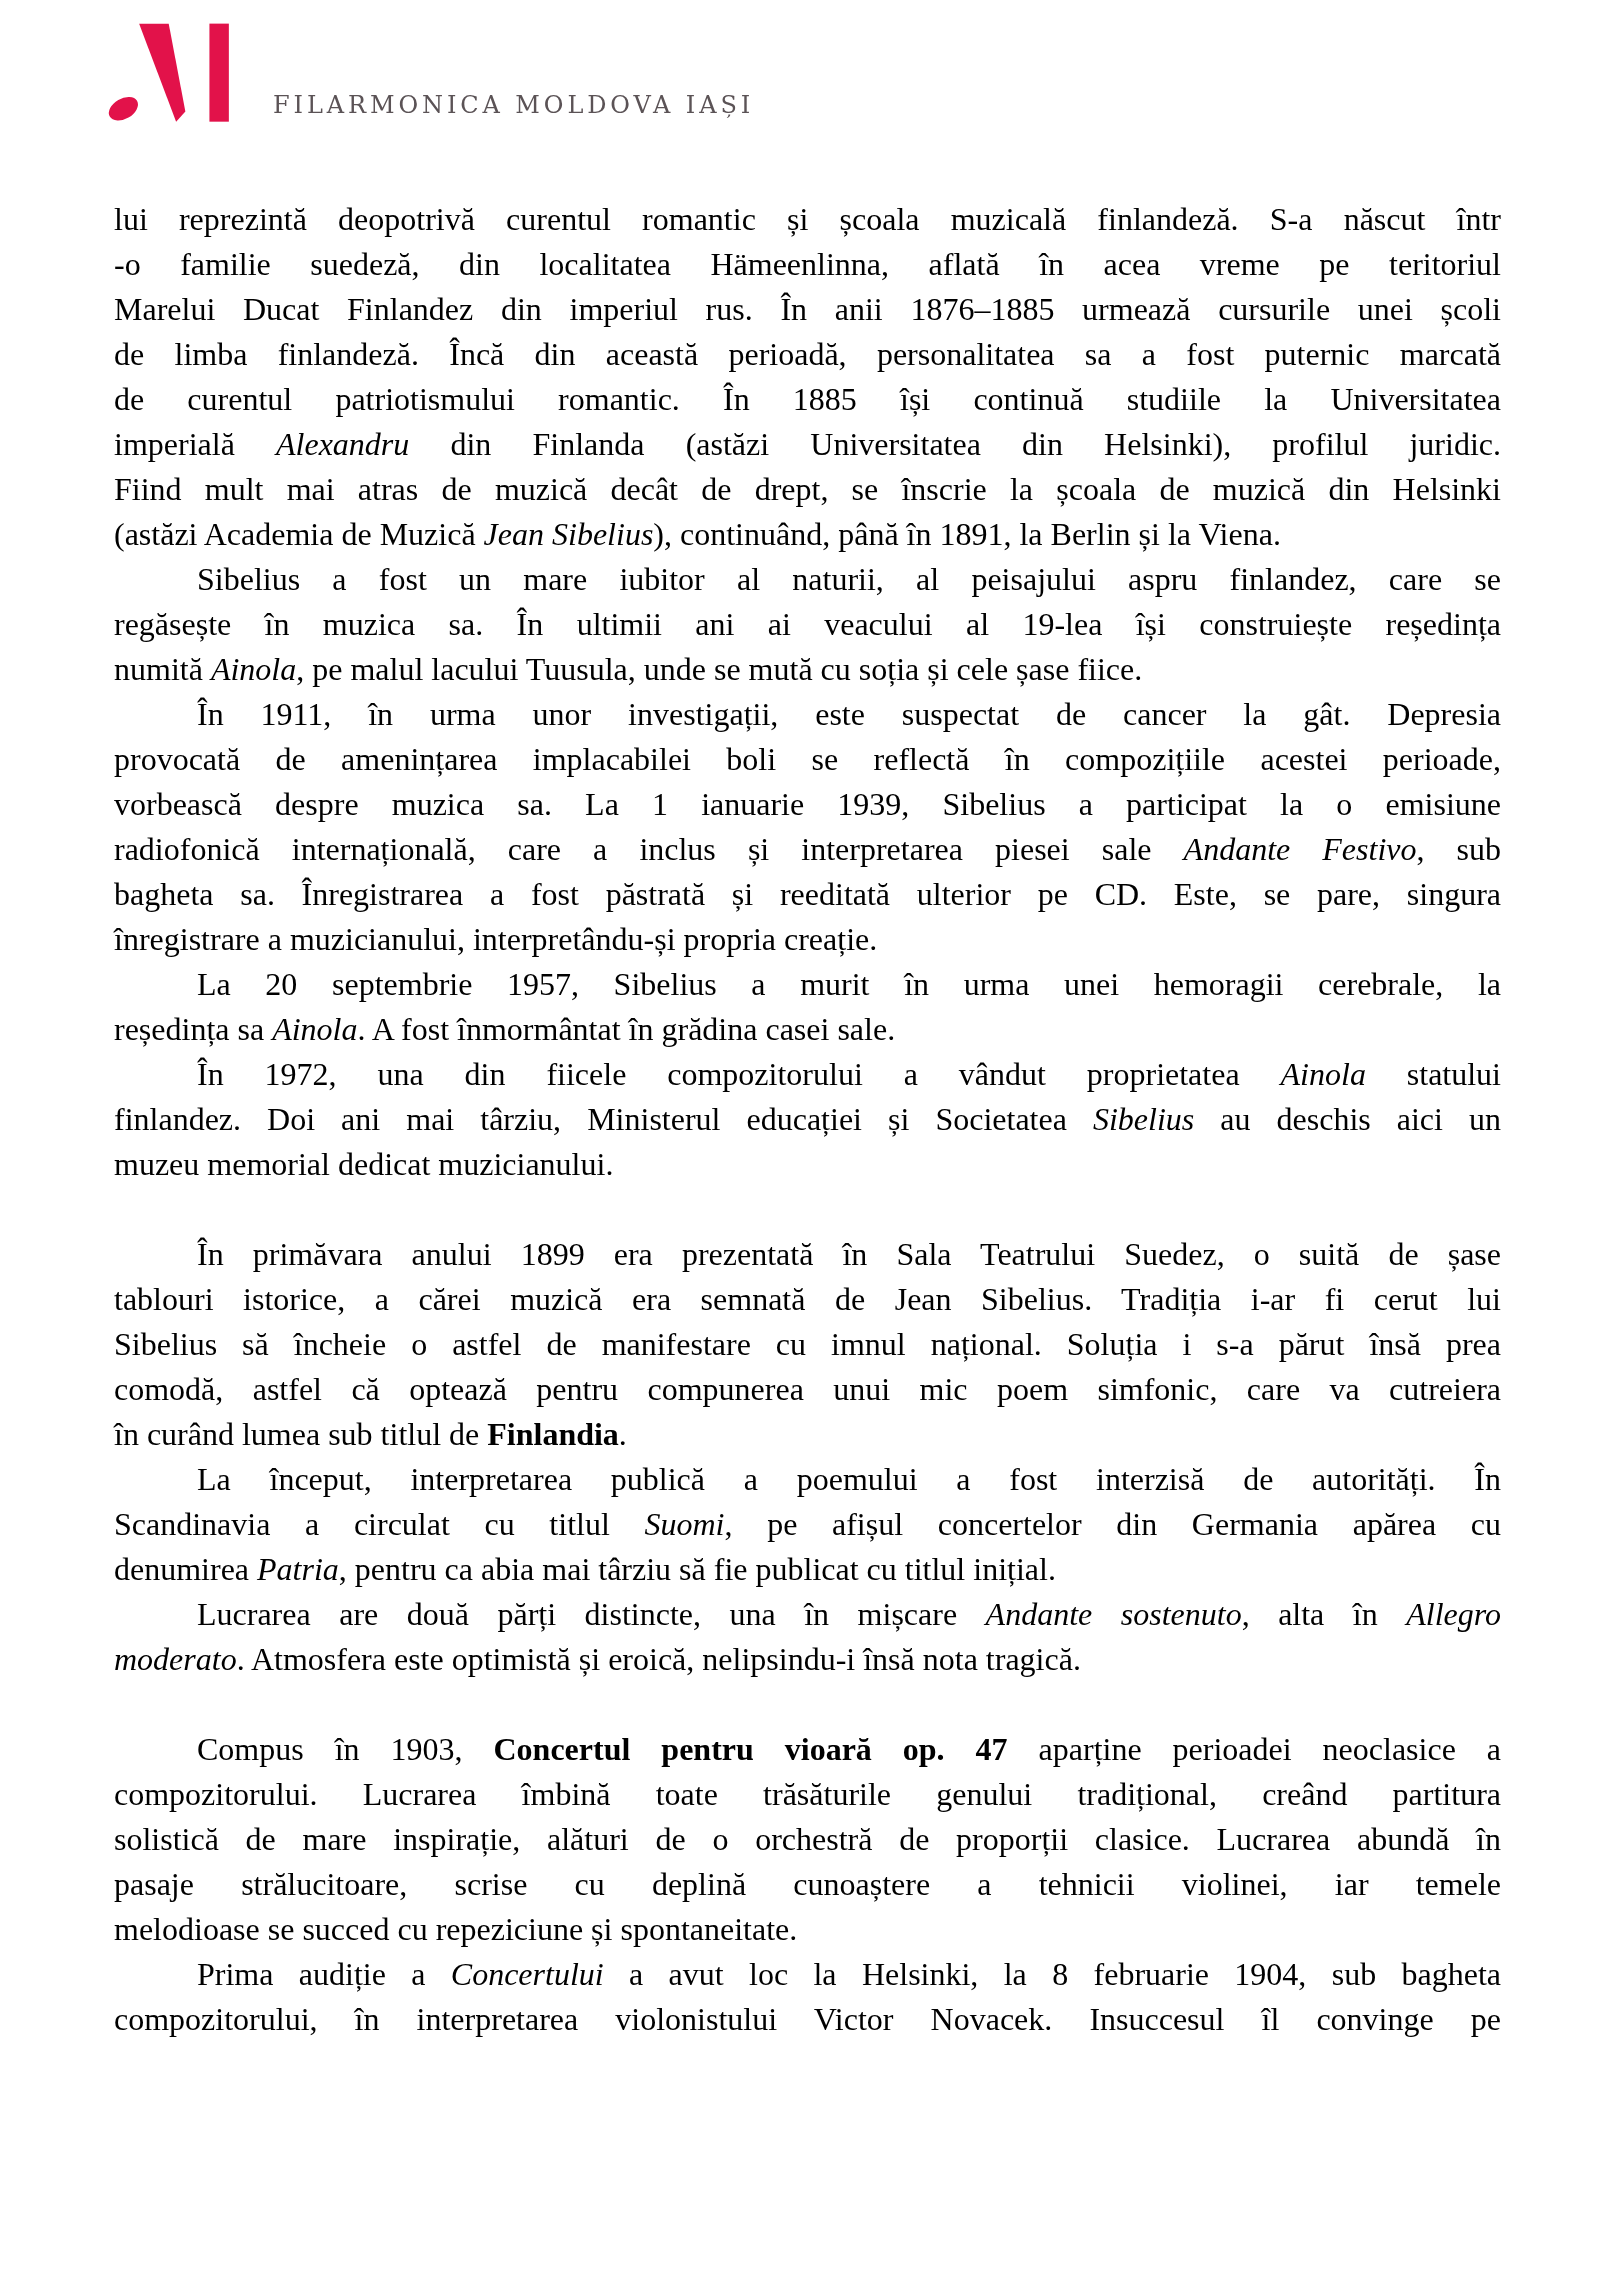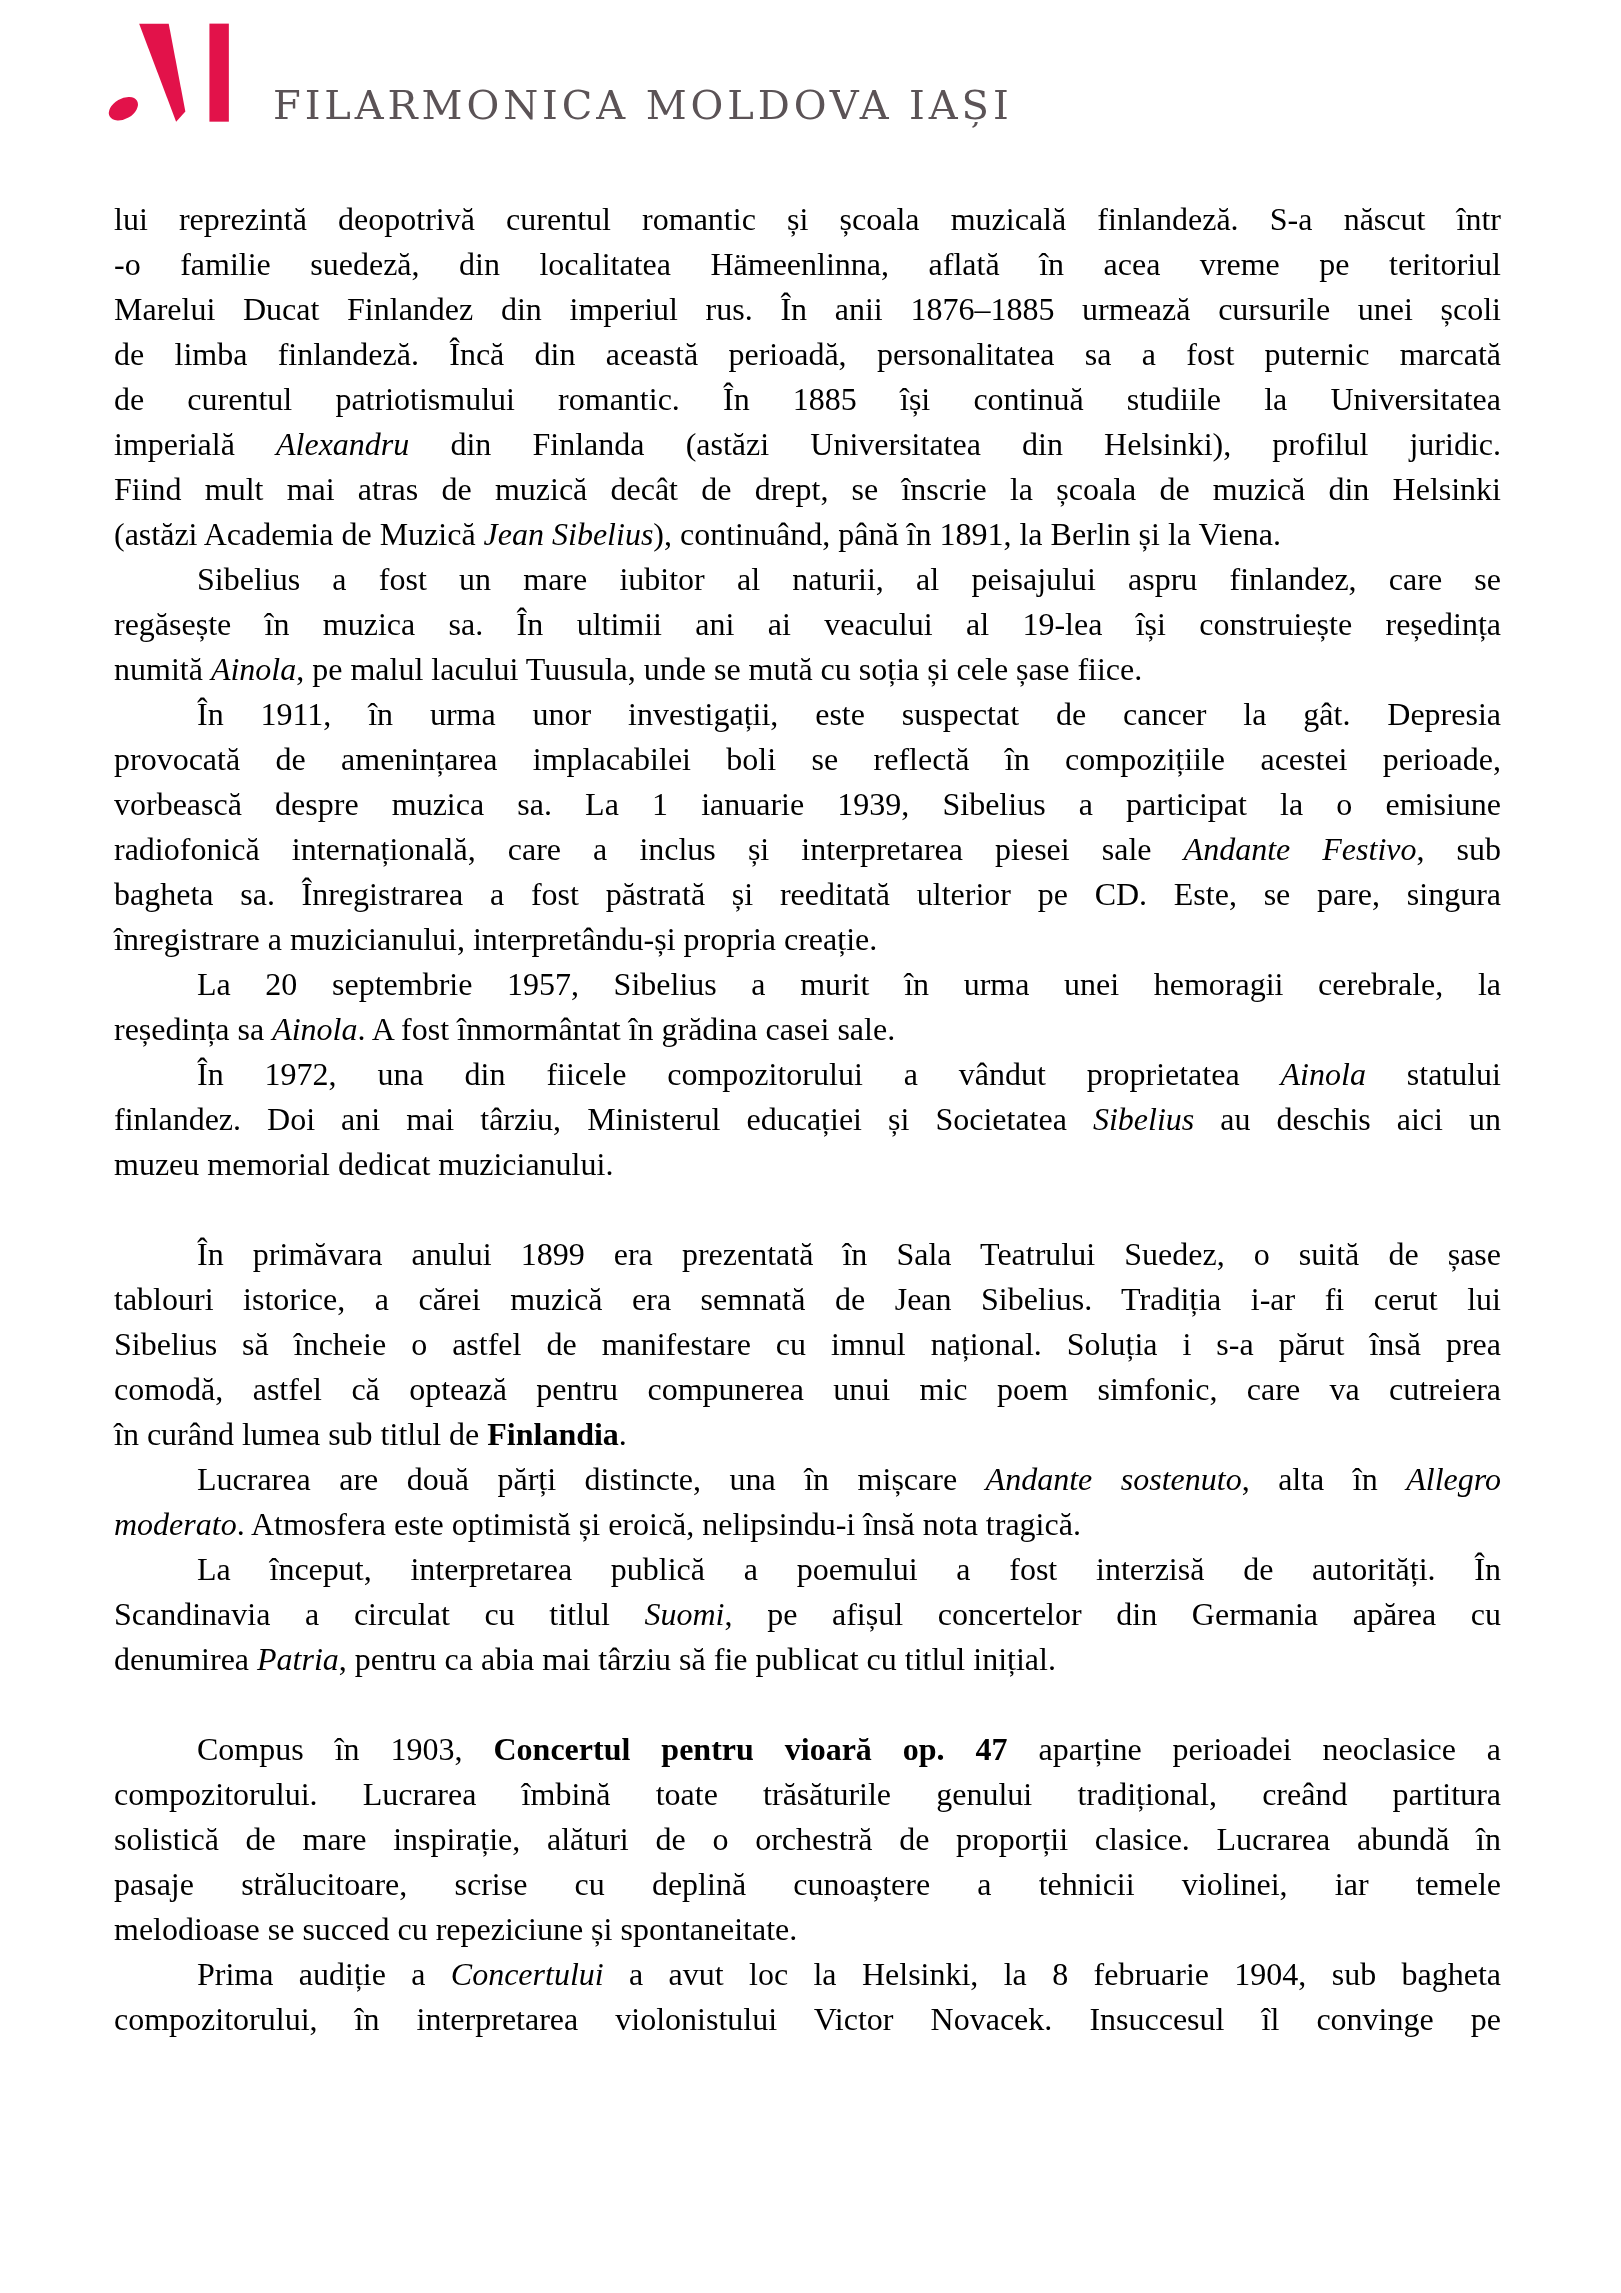--- a/index.html
+++ b/index.html
@@ -2,21 +2,21 @@
 <html style="font-size:15px"><head>
 <meta charset="utf-8">
 <style>
   html, body { margin: 0; padding: 0; background: #ffffff; }
   body { width: 1621px; height: 2294px; position: relative; overflow: hidden; }
   .page { position: absolute; left: 0; top: 0; width: 1621px; height: 2294px; background: #fff; }
 
   
   .logo { position: absolute; left: 102px; top: 18.6px; width: 139px; height: 111px; }
   .brand { position: absolute; left: 273px; top: 87px; font-family: "DejaVu Serif", "Liberation Serif", serif;
-           font-size: 40px; letter-spacing: 3.9px; color: #5b5356; white-space: nowrap; line-height: 37px; }
+           font-size: 24px; letter-spacing: 3.9px; color: #5b5356; white-space: nowrap; line-height: 37px; }
 
   
   .body { position: absolute; left: 114px; top: 197px; width: 1387px;
           font-family: "Liberation Serif", "DejaVu Serif", serif; font-size: 32px; color: #000;
           line-height: 45px; }
   .ln { display: block; height: 45px; white-space: nowrap; text-align: justify; text-align-last: justify; }
   .ln.last { text-align: center; text-align-last: left; }
   .ln.indent { padding-left: 83px; }
   .ln.blank { height: 45px; }
   .b { font-weight: bold; }
@@ -78,28 +78,28 @@
 
     <div>
       <span class="ln indent">În primăvara anului 1899 era prezentată în Sala Teatrului Suedez, o suită de șase</span>
       <span class="ln">tablouri istorice, a cărei muzică era semnată de Jean Sibelius. Tradiția i-ar fi cerut lui</span>
       <span class="ln">Sibelius să încheie o astfel de manifestare cu imnul național. Soluția i s-a părut însă prea</span>
       <span class="ln">comodă, astfel că optează pentru compunerea unui mic poem simfonic, care va cutreiera</span>
       <span class="ln last"><span>în curând lumea sub titlul de </span><span class="bi">Finlandia</span><span>.</span></span>
     </div>
 
     <div>
-      <span class="ln indent"><span>Lucrarea are două părți distincte, una în mișcare </span><span class="i">Andante sostenuto</span><span>, alta în </span><span class="i">Allegro</span></span>
-      <span class="ln last"><span class="i">moderato</span><span>. Atmosfera este optimistă și eroică, nelipsindu-i însă nota tragică.</span></span>
+      <span class="ln indent">La început, interpretarea publică a poemului a fost interzisă de autorități. În</span>
+      <span class="ln"><span>Scandinavia a circulat cu titlul </span><span class="i">Suomi</span><span>, pe afișul concertelor din Germania apărea cu</span></span>
+      <span class="ln last"><span>denumirea </span><span class="i">Patria</span><span>, pentru ca abia mai târziu să fie publicat cu titlul inițial.</span></span>
     </div>
 
     <div>
-      <span class="ln indent">La început, interpretarea publică a poemului a fost interzisă de autorități. În</span>
-      <span class="ln"><span>Scandinavia a circulat cu titlul </span><span class="i">Suomi</span><span>, pe afișul concertelor din Germania apărea cu</span></span>
-      <span class="ln last"><span>denumirea </span><span class="i">Patria</span><span>, pentru ca abia mai târziu să fie publicat cu titlul inițial.</span></span>
+      <span class="ln indent"><span>Lucrarea are două părți distincte, una în mișcare </span><span class="i">Andante sostenuto</span><span>, alta în </span><span class="i">Allegro</span></span>
+      <span class="ln last"><span class="i">moderato</span><span>. Atmosfera este optimistă și eroică, nelipsindu-i însă nota tragică.</span></span>
     </div>
 
     <span class="ln blank"></span>
 
     <div>
       <span class="ln indent"><span>Compus în 1903, </span><span class="bi">Concertul pentru vioară op. 47</span><span> aparține perioadei neoclasice a</span></span>
       <span class="ln">compozitorului. Lucrarea îmbină toate trăsăturile genului tradițional, creând partitura</span>
       <span class="ln">solistică de mare inspirație, alături de o orchestră de proporții clasice. Lucrarea abundă în</span>
       <span class="ln">pasaje strălucitoare, scrise cu deplină cunoaștere a tehnicii violinei, iar temele</span>
       <span class="ln last">melodioase se succed cu repeziciune și spontaneitate.</span>

